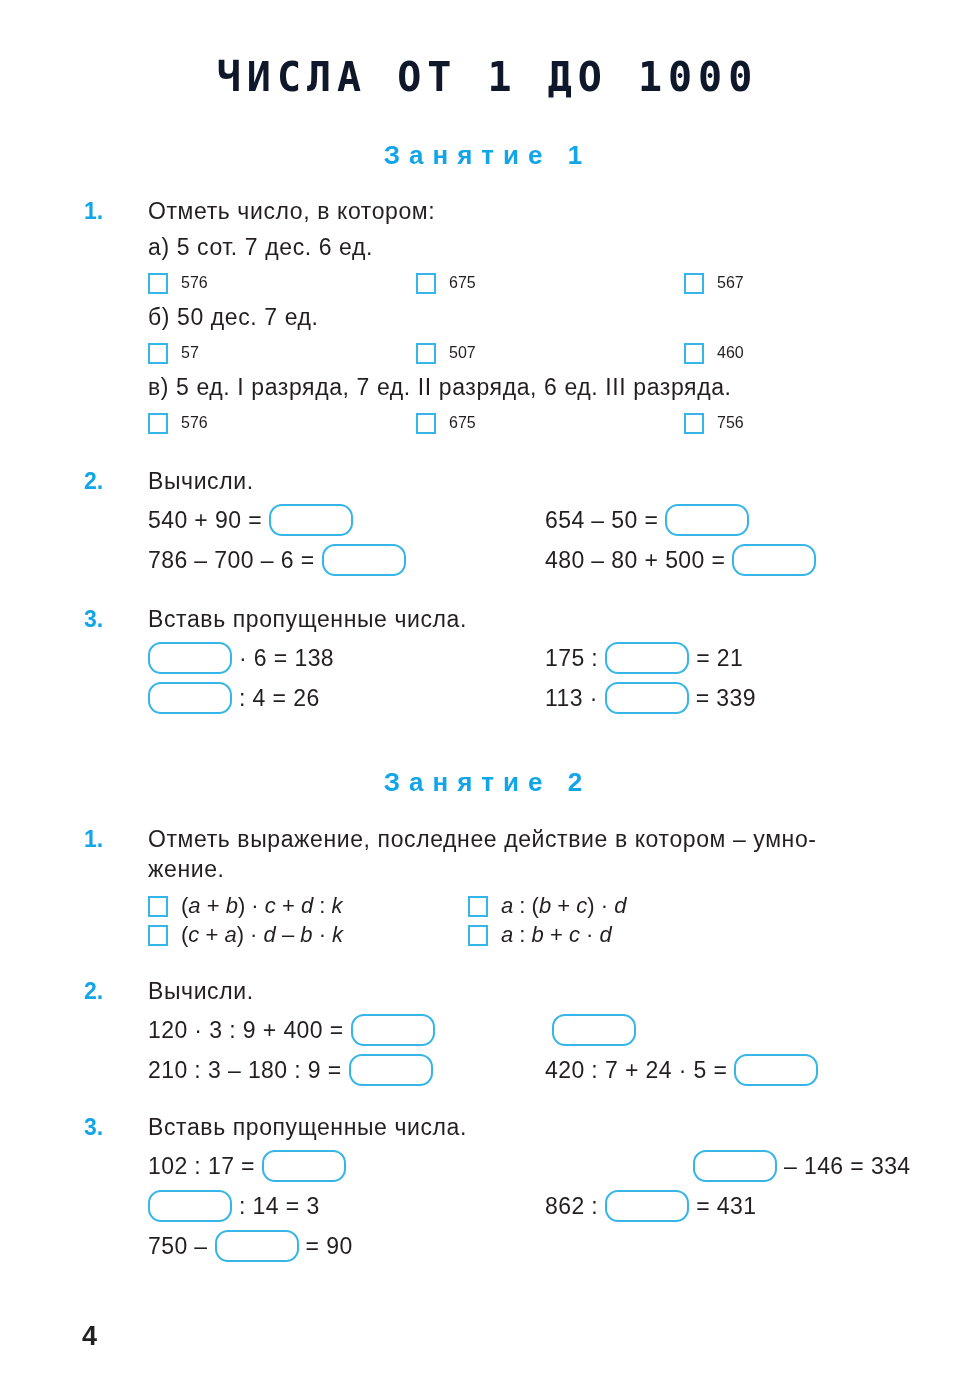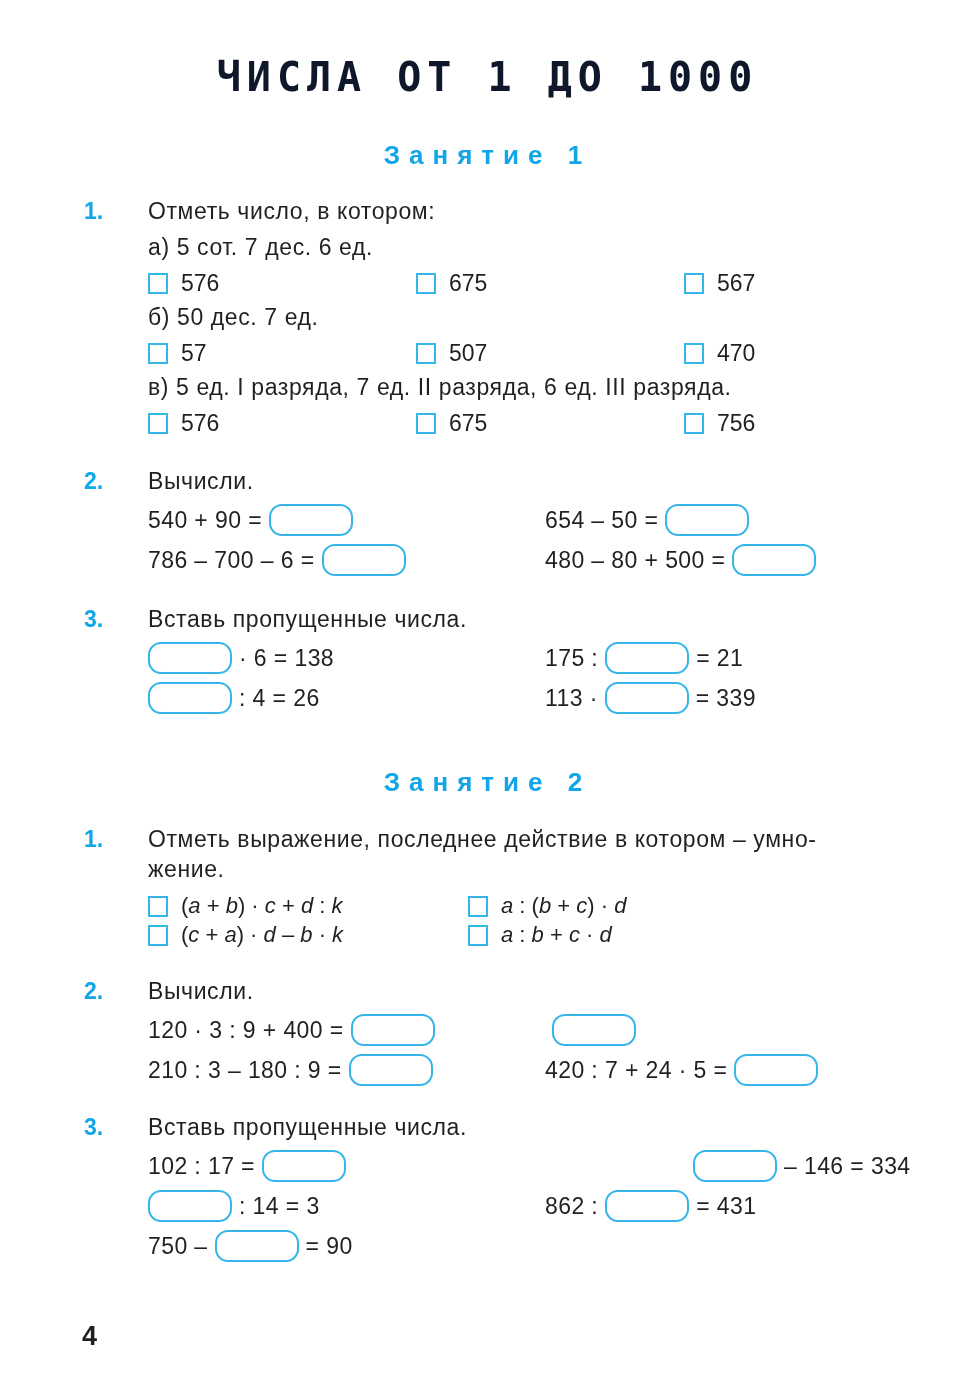--- a/index.html
+++ b/index.html
@@ -90,21 +90,21 @@
   .opt-2col { width: 320px; }
   .checkbox {
     width: 20px;
     height: 21px;
     border: 2px solid #35b5e8;
     box-sizing: border-box;
     flex: 0 0 auto;
     background: #fff;
   }
   .opt-label {
-    font-size: 23px;
+    font-size: 16px;
     line-height: 26px;
     margin-left: 13px;
     white-space: nowrap;
   }
   .opt-row.tight { margin-top: 3px; }
   .expr {
     font-size: 22px;
     line-height: 26px;
     margin-left: 13px;
     white-space: nowrap;
@@ -188,21 +188,21 @@
       <div class="opt opt-3col">
         <span class="checkbox"></span>
         <span class="opt-label">57</span>
       </div>
       <div class="opt opt-3col">
         <span class="checkbox"></span>
         <span class="opt-label">507</span>
       </div>
       <div class="opt opt-3col">
         <span class="checkbox"></span>
-        <span class="opt-label">470</span>
+        <span class="opt-label">460</span>
       </div>
     </div>
 
     <div class="sub-line">в) 5 ед. I разряда, 7 ед. II разряда, 6 ед. III разряда.</div>
     <div class="opt-row">
       <div class="opt opt-3col">
         <span class="checkbox"></span>
         <span class="opt-label">576</span>
       </div>
       <div class="opt opt-3col">

